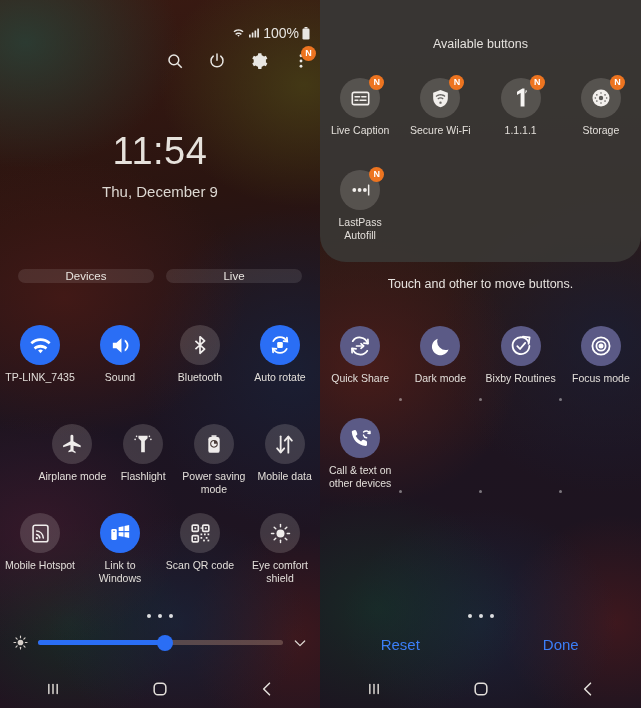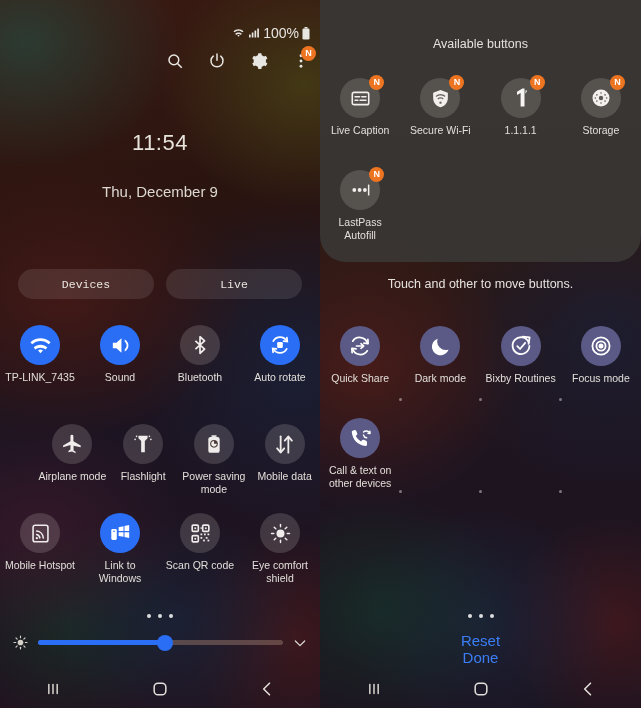--- a/index.html
+++ b/index.html
@@ -74,39 +74,39 @@
     font-size: 9px; font-weight: bold;
     display: flex; align-items: center; justify-content: center;
     line-height: 1;
   }
   .hdr-icons .nbadge { top: -6px; right: -6px; }
 
   
   .clock {
     position: absolute; left: 0; right: 0; top: 130px;
     text-align: center;
-    font-size: 22px; font-weight: 300; color: #e6e2dc;
+    font-size: 38px; font-weight: 300; color: #e6e2dc;
     letter-spacing: 0.5px;
   }
   .date {
     position: absolute; left: 0; right: 0; top: 183px;
     text-align: center;
     font-size: 15px; font-weight: 400; color: #ddd8d2;
   }
 
   
   .dm-row {
     position: absolute; left: 18px; right: 18px; top: 269px;
     display: flex; gap: 12px;
   }
   .dm-btn {
-    flex: 1; height: 30px; border-radius: 15px;
+    flex: 1; height: 14px; border-radius: 15px;
     background: rgba(255,255,255,0.10);
     display: flex; align-items: center; justify-content: center;
-    font-size: 11.5px; color: #e9e5e0; font-family: Liberation Mono, monospace;
+    font-size: 11.5px; color: #e9e5e0;
   }
 
   
   .grid {
     position: absolute; left: 0; right: 0;
     display: grid; grid-template-columns: repeat(4, 1fr);
   }
   .tile {
     display: flex; flex-direction: column; align-items: center;
     padding-top: 0;
@@ -181,23 +181,22 @@
     position: absolute; left: 0; top: 0; bottom: 0;
     border-radius: 3px; background: #2a6ef5;
   }
   .slider .knob {
     position: absolute; top: 50%; transform: translate(-50%,-50%);
     width: 16px; height: 16px; border-radius: 50%; background: #2a6ef5;
   }
 
   
   .rd {
-    position: absolute; left: 0; right: 0; bottom: 42px;
+    position: absolute; left: 0; right: 0; bottom: 55px;
     display: flex;
-    flex-direction: column;
   }
   .rd > div { flex: 1; text-align: center; font-size: 15px; color: #3b7ef7; }
 
   
   .nav {
     position: absolute; left: 0; right: 0; bottom: 0; height: 38px;
     display: flex; align-items: center;
   }
   .nav > div { flex: 1; display: flex; align-items: center; justify-content: center; }
 </style>

